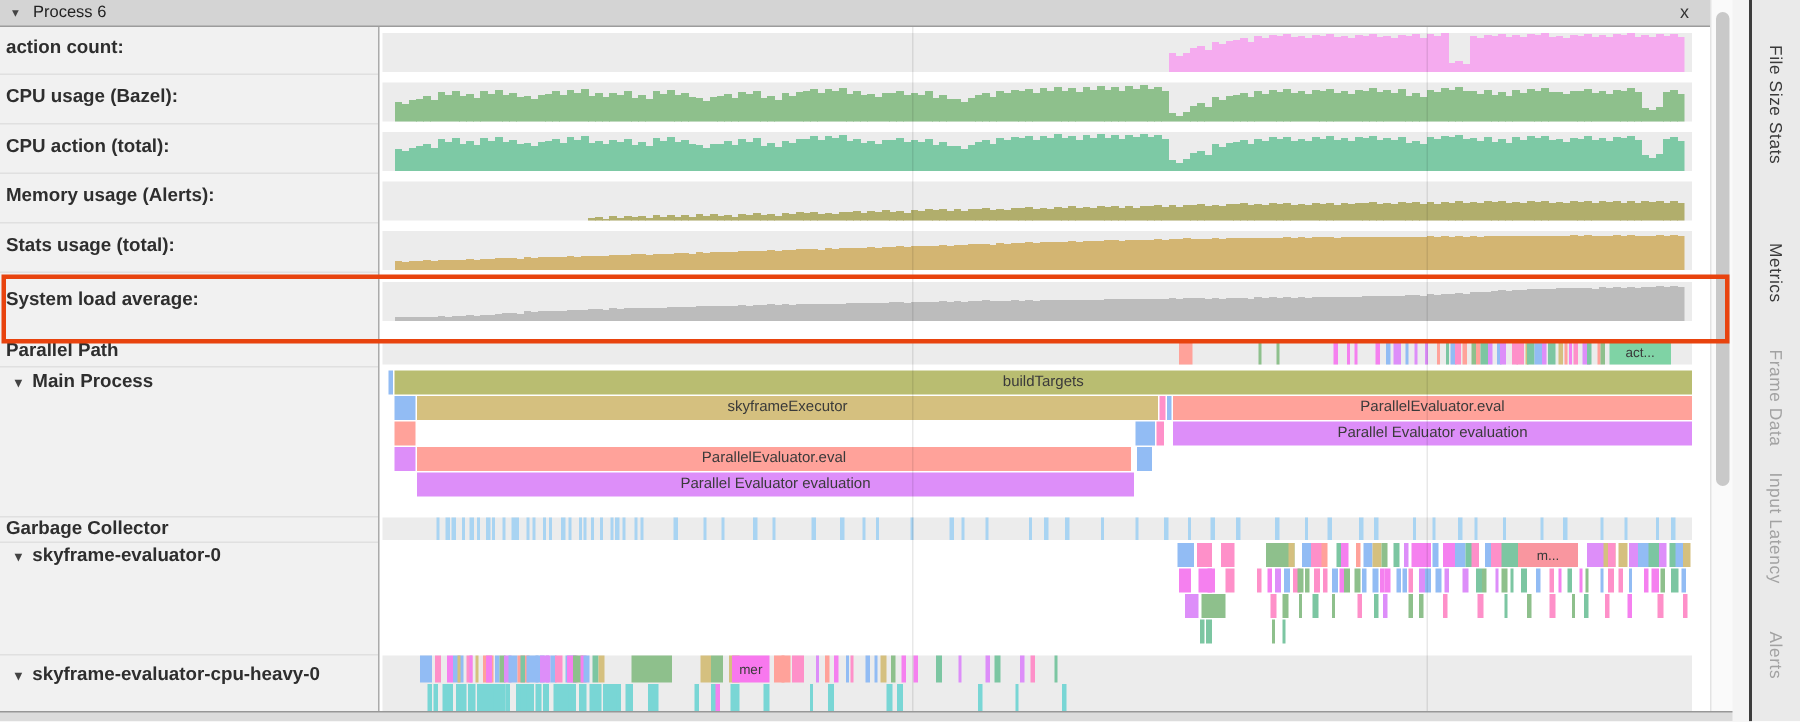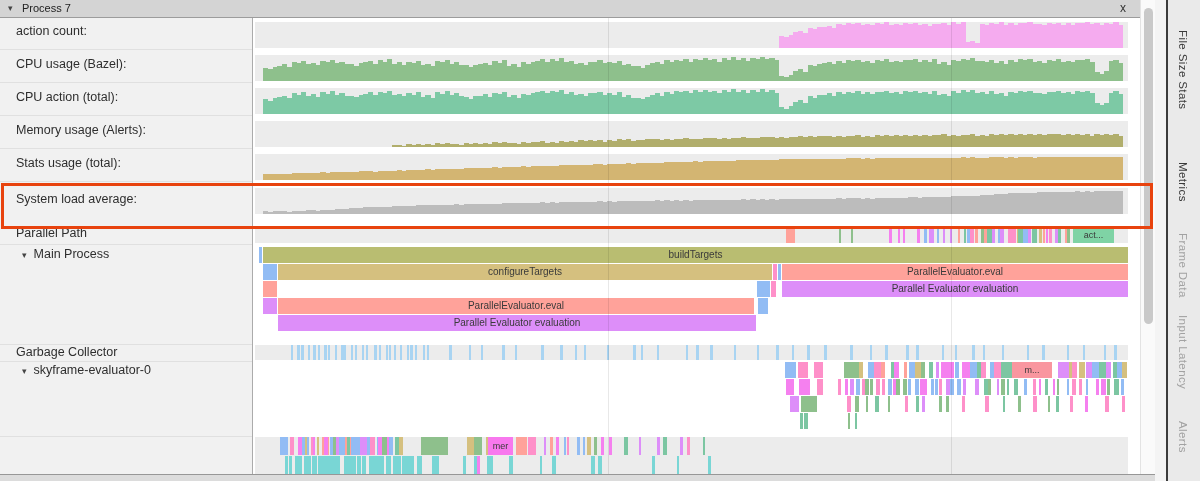--- a/index.html
+++ b/index.html
@@ -7,21 +7,21 @@
        font-family:"Liberation Sans",sans-serif;-webkit-font-smoothing:antialiased;}
   
   #header{position:absolute;left:0;top:0;width:1140px;height:17px;background:#d4d4d4;
           border-bottom:1px solid #9c9c9c;z-index:30;font-size:11px;color:#222;}
   #header .tri{position:absolute;left:8px;top:3px;font-size:9px;color:#444;}
   #header .title{position:absolute;left:22px;top:2px;}
   #header .close{position:absolute;right:14px;top:1px;font-size:12px;color:#333;cursor:pointer;}
   
   #labelcol{position:absolute;left:0;top:17px;width:252px;height:457px;background:#f1f1f1;
             border-right:1px solid #ababab;z-index:20;}
-  .rowlabel{position:absolute;left:16px;font-size:12.5px;color:#2e2e2e;white-space:nowrap;}
+  .rowlabel{position:absolute;left:4px;font-size:12.5px;color:#2e2e2e;white-space:nowrap;font-weight:bold;}
   .rowlabel .tri{display:inline-block;font-size:9px;color:#444;margin:0 7px 0 6px;}
   .divider{position:absolute;left:0;width:252px;height:1px;background:#e0e0e0;}
   
   #gen{position:absolute;left:0;top:0;width:1200px;height:481px;z-index:2;}
   .grid{position:absolute;top:17px;height:457px;width:1px;background:rgba(0,0,0,0.09);z-index:6;}
   
   #highlight{position:absolute;left:1px;top:183px;width:1146px;height:40px;
              border:3px solid #e8430e;z-index:40;}
   
   #vscroll{position:absolute;left:1140px;top:0;width:15px;height:474px;background:#fafafa;
@@ -1043,21 +1043,21 @@
       <div style="position: absolute; left: 1045.9px; top: 228px; width: 2.6px; height: 15px; background: rgb(245, 128, 239);"></div>
       <div style="position: absolute; left: 1049.4px; top: 228px; width: 2.2px; height: 15px; background: rgb(254, 144, 201);"></div>
       <div style="position: absolute; left: 1055px; top: 228px; width: 4.5px; height: 15px; background: rgb(221, 142, 249);"></div>
       <div style="position: absolute; left: 1058.1px; top: 228px; width: 2.8px; height: 15px; background: rgb(124, 198, 162);"></div>
       <div style="position: absolute; left: 1064.6px; top: 228px; width: 2.3px; height: 15px; background: rgb(255, 162, 154);"></div>
       <div style="position: absolute; left: 1067.4px; top: 228px; width: 2.5px; height: 15px; background: rgb(142, 192, 140);"></div>
       <div style="position: absolute; left: 1073px; top: 228px; width: 41px; height: 15px; background: rgb(127, 211, 165); font: 9px / 15px &quot;Liberation Sans&quot;, sans-serif; color: rgb(58, 58, 58); text-align: center; overflow: hidden;">act...</div>
       <div style="position: absolute; left: 259px; top: 247px; width: 3px; height: 16px; background: rgb(146, 188, 244);"></div>
       <div style="position: absolute; left: 263px; top: 247px; width: 865px; height: 16px; background: rgb(185, 189, 113); font: 10px / 16px &quot;Liberation Sans&quot;, sans-serif; color: rgb(58, 58, 58); text-align: center; overflow: hidden;">buildTargets</div>
       <div style="position: absolute; left: 263px; top: 264px; width: 14px; height: 16px; background: rgb(146, 188, 244);"></div>
-      <div style="position: absolute; left: 278px; top: 264px; width: 494px; height: 16px; background: rgb(213, 192, 127); font: 10px / 16px &quot;Liberation Sans&quot;, sans-serif; color: rgb(58, 58, 58); text-align: center; overflow: hidden;">configureTargets</div>
+      <div style="position: absolute; left: 278px; top: 264px; width: 494px; height: 16px; background: rgb(213, 192, 127); font: 10px / 16px &quot;Liberation Sans&quot;, sans-serif; color: rgb(58, 58, 58); text-align: center; overflow: hidden;">skyframeExecutor</div>
       <div style="position: absolute; left: 773px; top: 264px; width: 4px; height: 16px; background: rgb(254, 144, 201);"></div>
       <div style="position: absolute; left: 778px; top: 264px; width: 3px; height: 16px; background: rgb(146, 188, 244);"></div>
       <div style="position: absolute; left: 782px; top: 264px; width: 346px; height: 16px; background: rgb(255, 162, 154); font: 10px / 16px &quot;Liberation Sans&quot;, sans-serif; color: rgb(58, 58, 58); text-align: center; overflow: hidden;">ParallelEvaluator.eval</div>
       <div style="position: absolute; left: 263px; top: 281px; width: 14px; height: 16px; background: rgb(255, 162, 154);"></div>
       <div style="position: absolute; left: 757px; top: 281px; width: 13px; height: 16px; background: rgb(146, 188, 244);"></div>
       <div style="position: absolute; left: 771px; top: 281px; width: 5px; height: 16px; background: rgb(254, 144, 201);"></div>
       <div style="position: absolute; left: 782px; top: 281px; width: 346px; height: 16px; background: rgb(221, 142, 249); font: 10px / 16px &quot;Liberation Sans&quot;, sans-serif; color: rgb(58, 58, 58); text-align: center; overflow: hidden;">Parallel Evaluator evaluation</div>
       <div style="position: absolute; left: 263px; top: 298px; width: 14px; height: 16px; background: rgb(221, 142, 249);"></div>
       <div style="position: absolute; left: 278px; top: 298px; width: 476px; height: 16px; background: rgb(255, 162, 154); font: 10px / 16px &quot;Liberation Sans&quot;, sans-serif; color: rgb(58, 58, 58); text-align: center; overflow: hidden;">ParallelEvaluator.eval</div>
       <div style="position: absolute; left: 758px; top: 298px; width: 10px; height: 16px; background: rgb(146, 188, 244);"></div>
@@ -1351,34 +1351,35 @@
     <div class="rowlabel" style="top:7px"><span>action count:</span></div>
     <div class="rowlabel" style="top:40px"><span>CPU usage (Bazel):</span></div>
     <div class="rowlabel" style="top:73px"><span>CPU action (total):</span></div>
     <div class="rowlabel" style="top:106px"><span>Memory usage (Alerts):</span></div>
     <div class="rowlabel" style="top:139px"><span>Stats usage (total):</span></div>
     <div class="rowlabel" style="top:175px"><span>System load average:</span></div>
     <div class="rowlabel" style="top:209px"><span>Parallel Path</span></div>
     <div class="rowlabel" style="top:230px"><span class="tri">▾</span><span>Main Process</span></div>
     <div class="rowlabel" style="top:328px"><span>Garbage Collector</span></div>
     <div class="rowlabel" style="top:346px"><span class="tri">▾</span><span>skyframe-evaluator-0</span></div>
+    <div class="rowlabel" style="top:425px"><span class="tri">▾</span><span>skyframe-evaluator-cpu-heavy-0</span></div>
     <div class="divider" style="top:32px"></div>
     <div class="divider" style="top:65px"></div>
     <div class="divider" style="top:98px"></div>
     <div class="divider" style="top:131px"></div>
     <div class="divider" style="top:164px"></div>
     <div class="divider" style="top:227px"></div>
     <div class="divider" style="top:327px"></div>
     <div class="divider" style="top:344px"></div>
     <div class="divider" style="top:419px"></div>
   </div>
 
   <div id="header">
     <span class="tri">▾</span>
-    <span class="title">Process 7</span>
+    <span class="title">Process 6</span>
     <span class="close">x</span>
   </div>
 
   <div id="vscroll">
     <div id="vthumb"></div>
   </div>
   <div id="hscroll"></div>
 
   <div id="highlight"></div>
 

